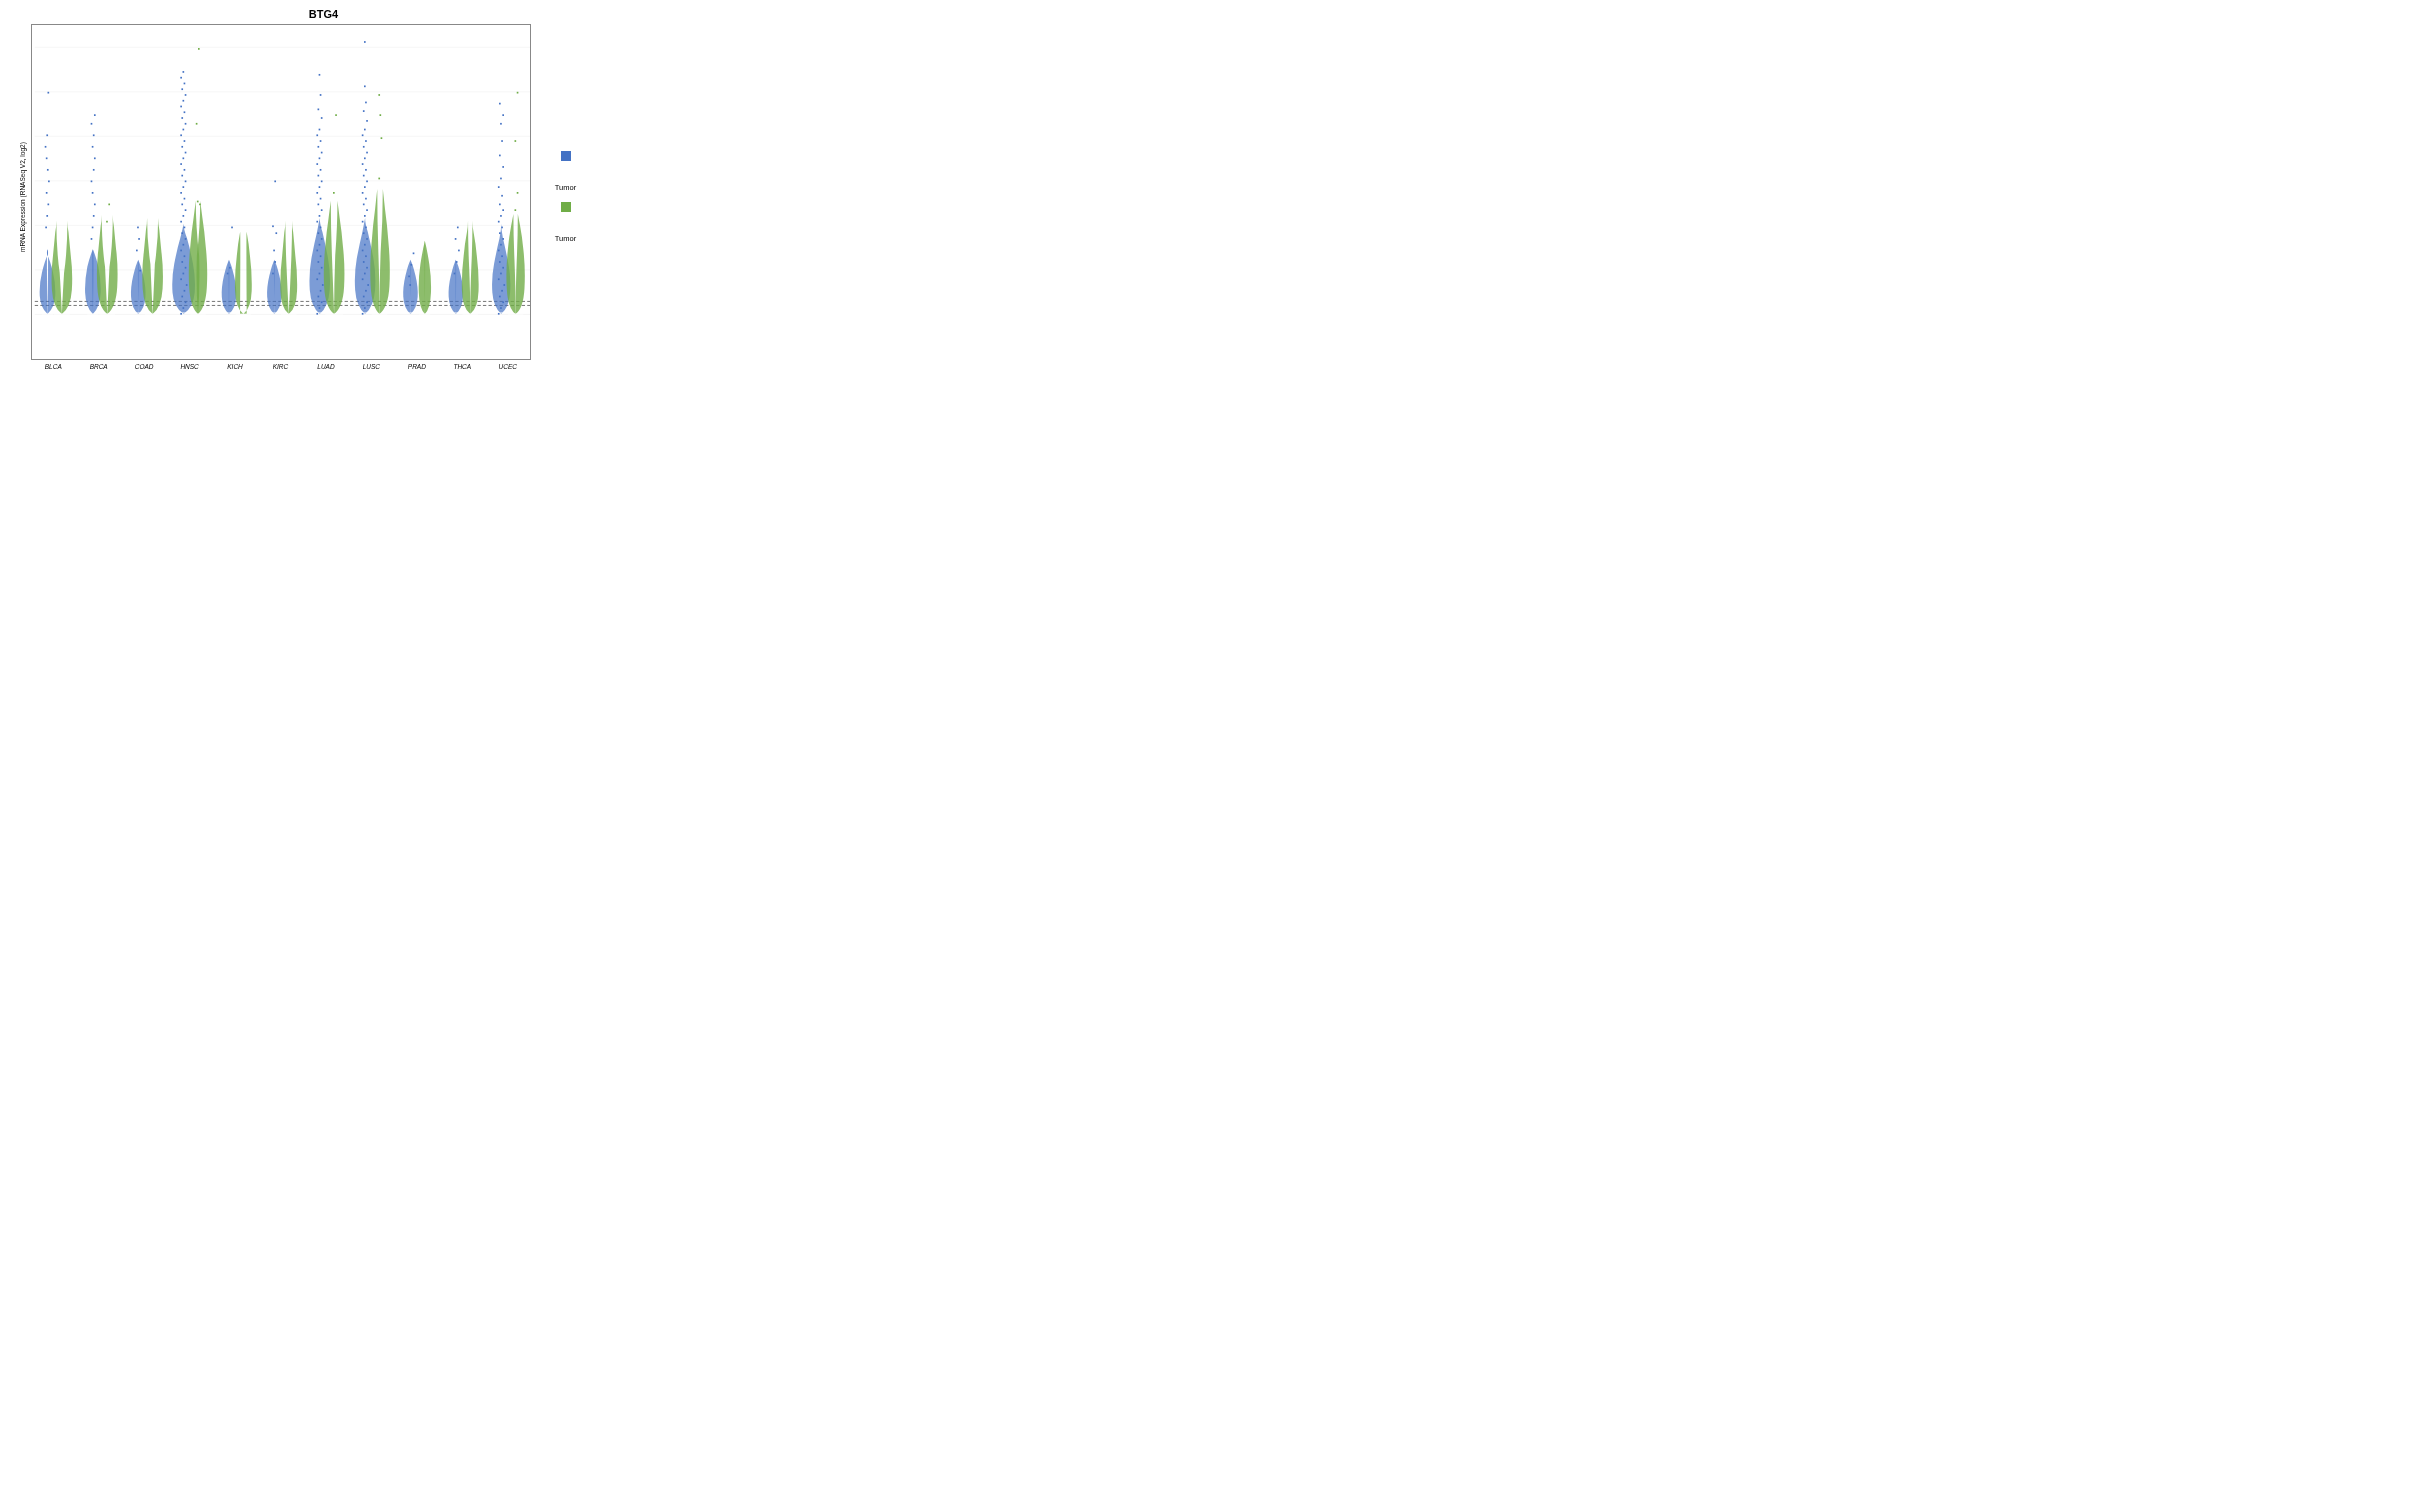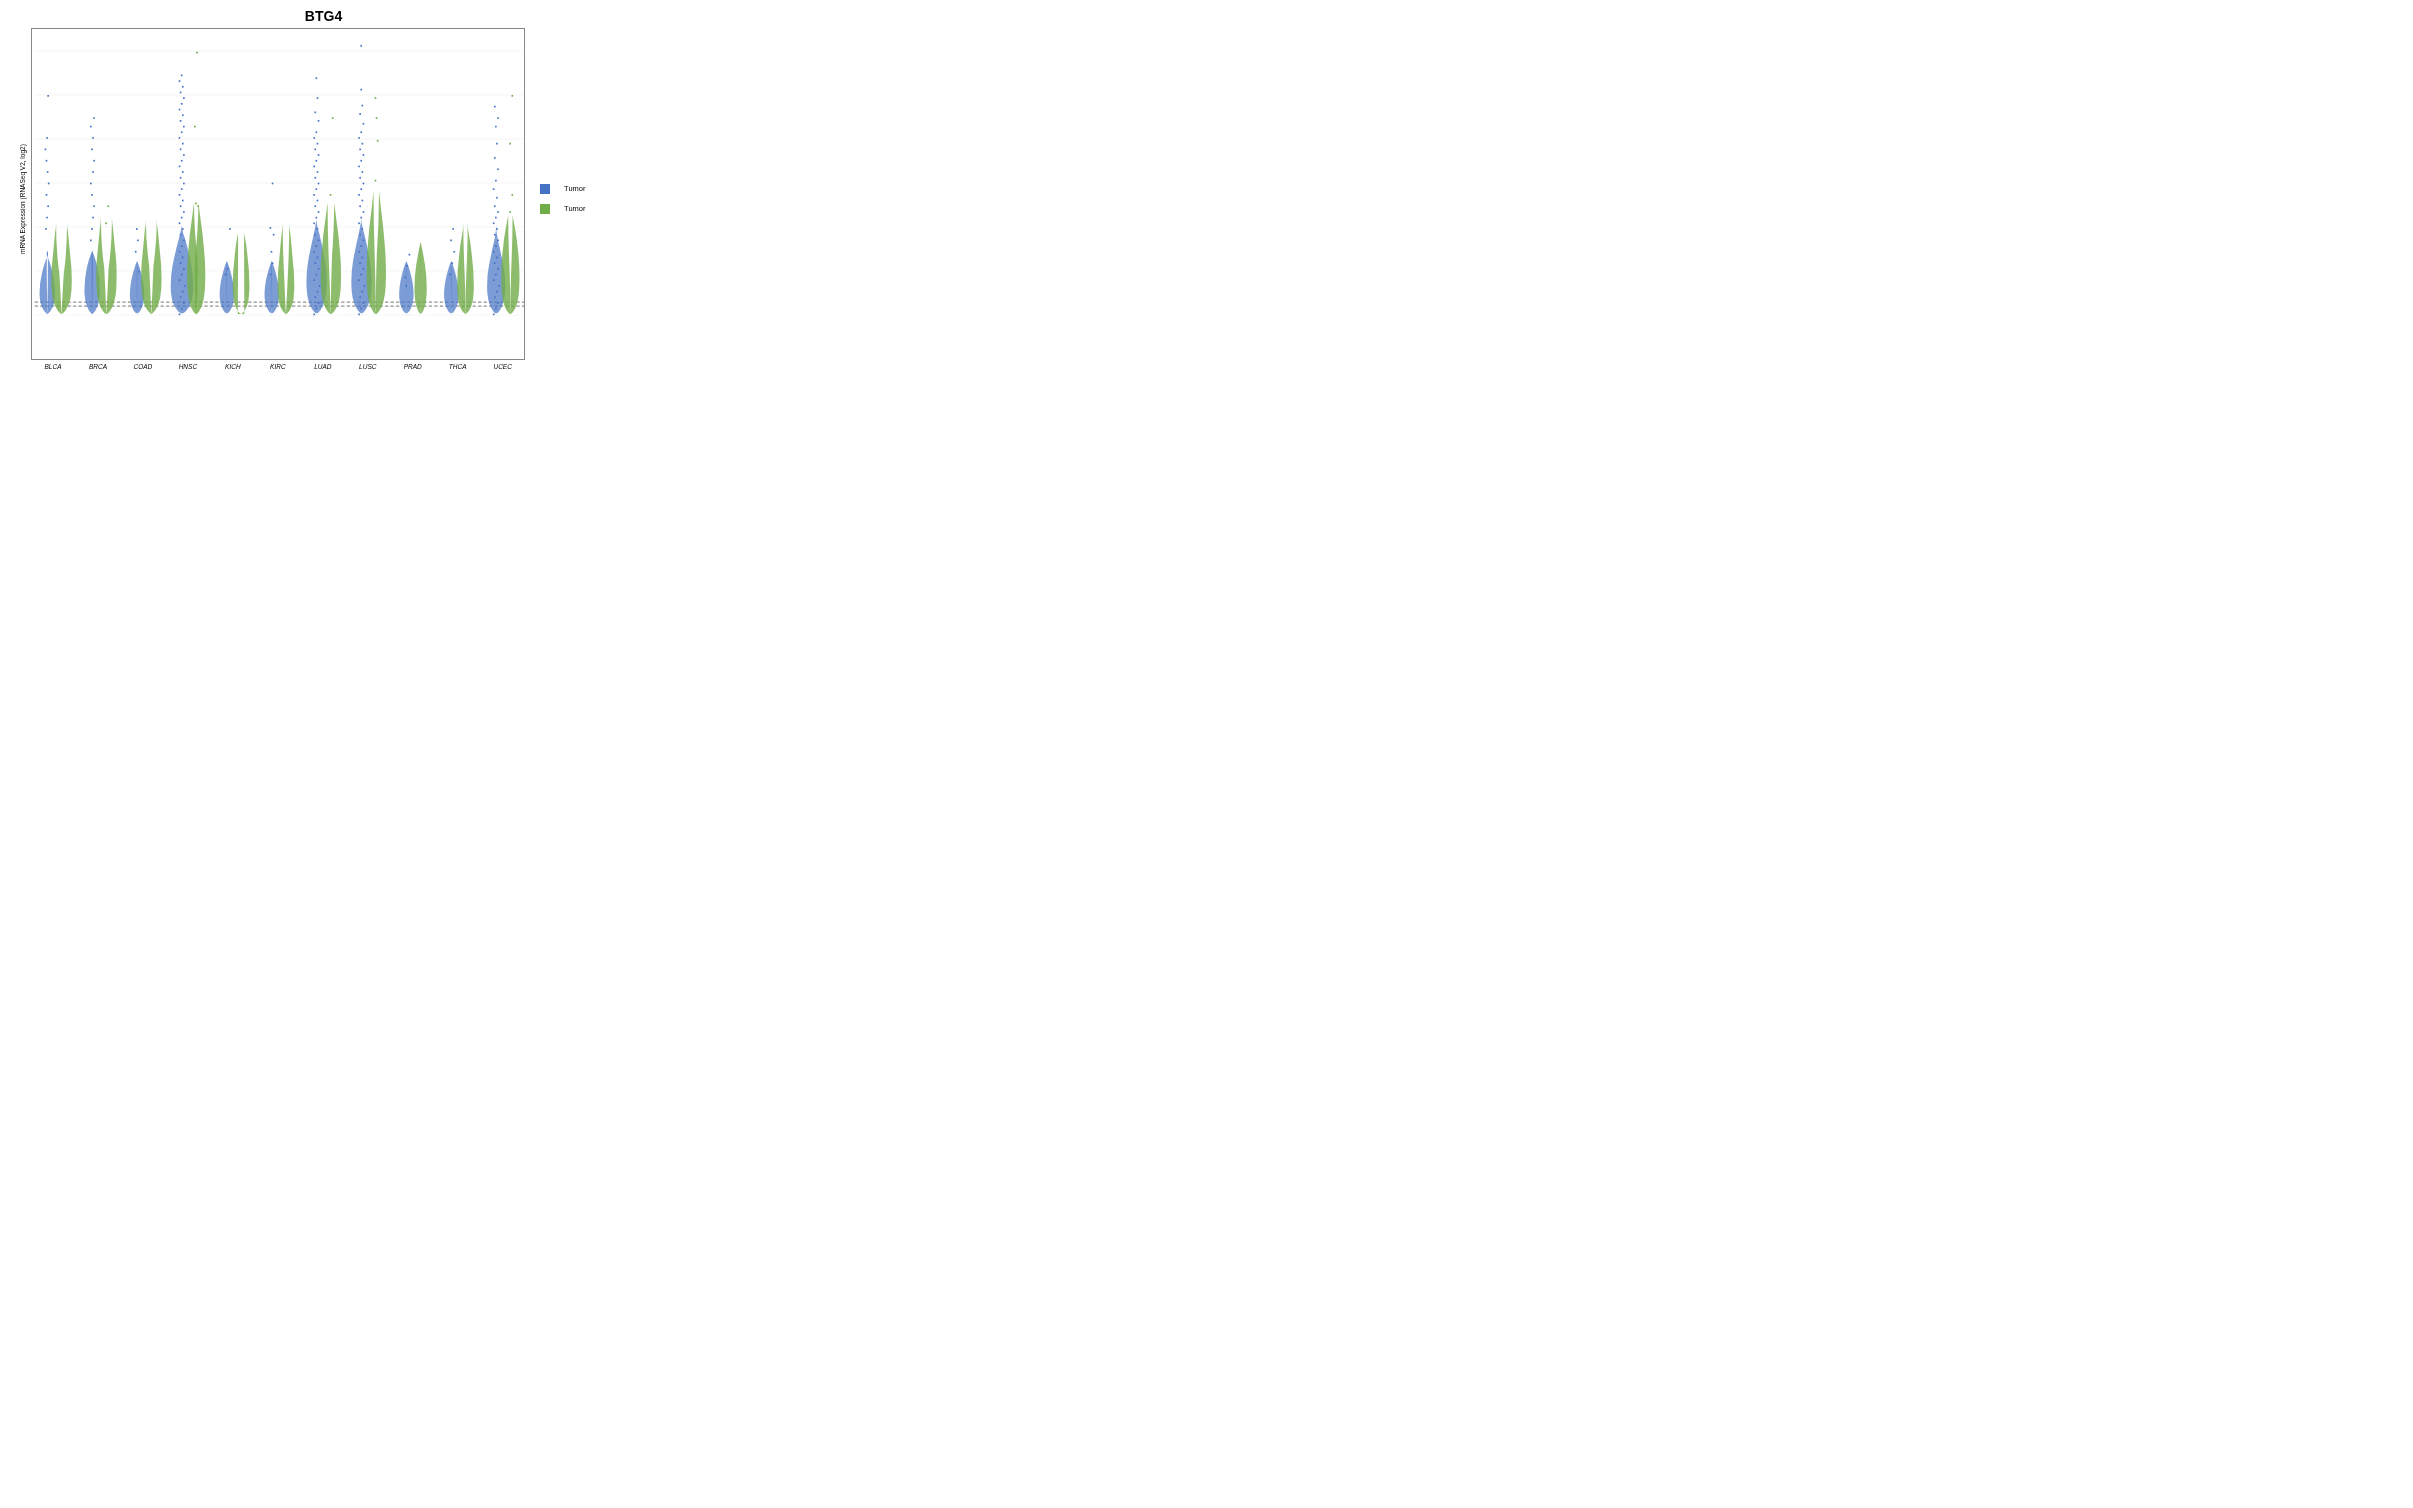--- a/index.html
+++ b/index.html
@@ -14,21 +14,21 @@
     }
     .chart-container {
       width: 578px;
       height: 362px;
       position: relative;
       display: flex;
       flex-direction: column;
       align-items: center;
     }
     .chart-title {
-      font-size: 14px;
+      font-size: 11px;
       font-weight: bold;
       margin-bottom: 4px;
       text-align: center;
       padding-left: 44px;
     }
     .chart-body {
       display: flex;
       flex-direction: row;
       width: 100%;
       flex: 1;
@@ -72,22 +72,23 @@
       display: flex;
       flex-direction: column;
       justify-content: center;
       padding: 10px 5px 10px 15px;
       gap: 10px;
       min-width: 60px;
     }
     .legend-item {
       display: flex;
       align-items: center;
-      gap: 14px;
+      gap: 22px;
       font-size: 7.5px;
+      flex-direction: column;
     }
     .legend-box {
       width: 10px;
       height: 10px;
       flex-shrink: 0;
     }
     svg.plot-svg {
       position: absolute;
       top: 0; left: 0;
       width: 100%; height: 100%;

